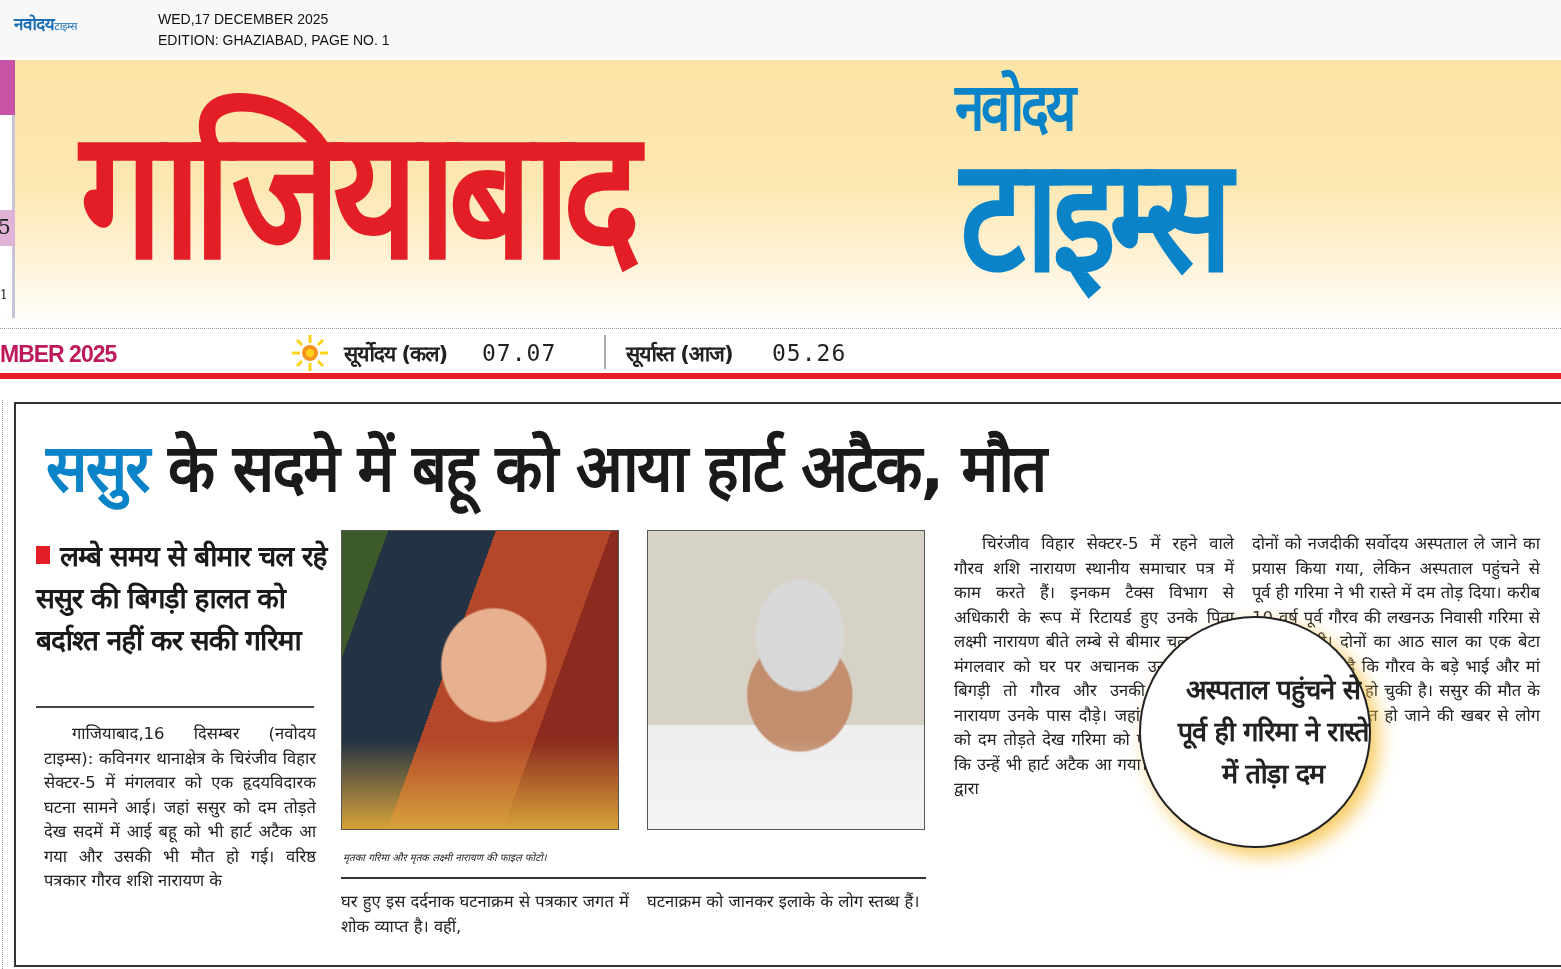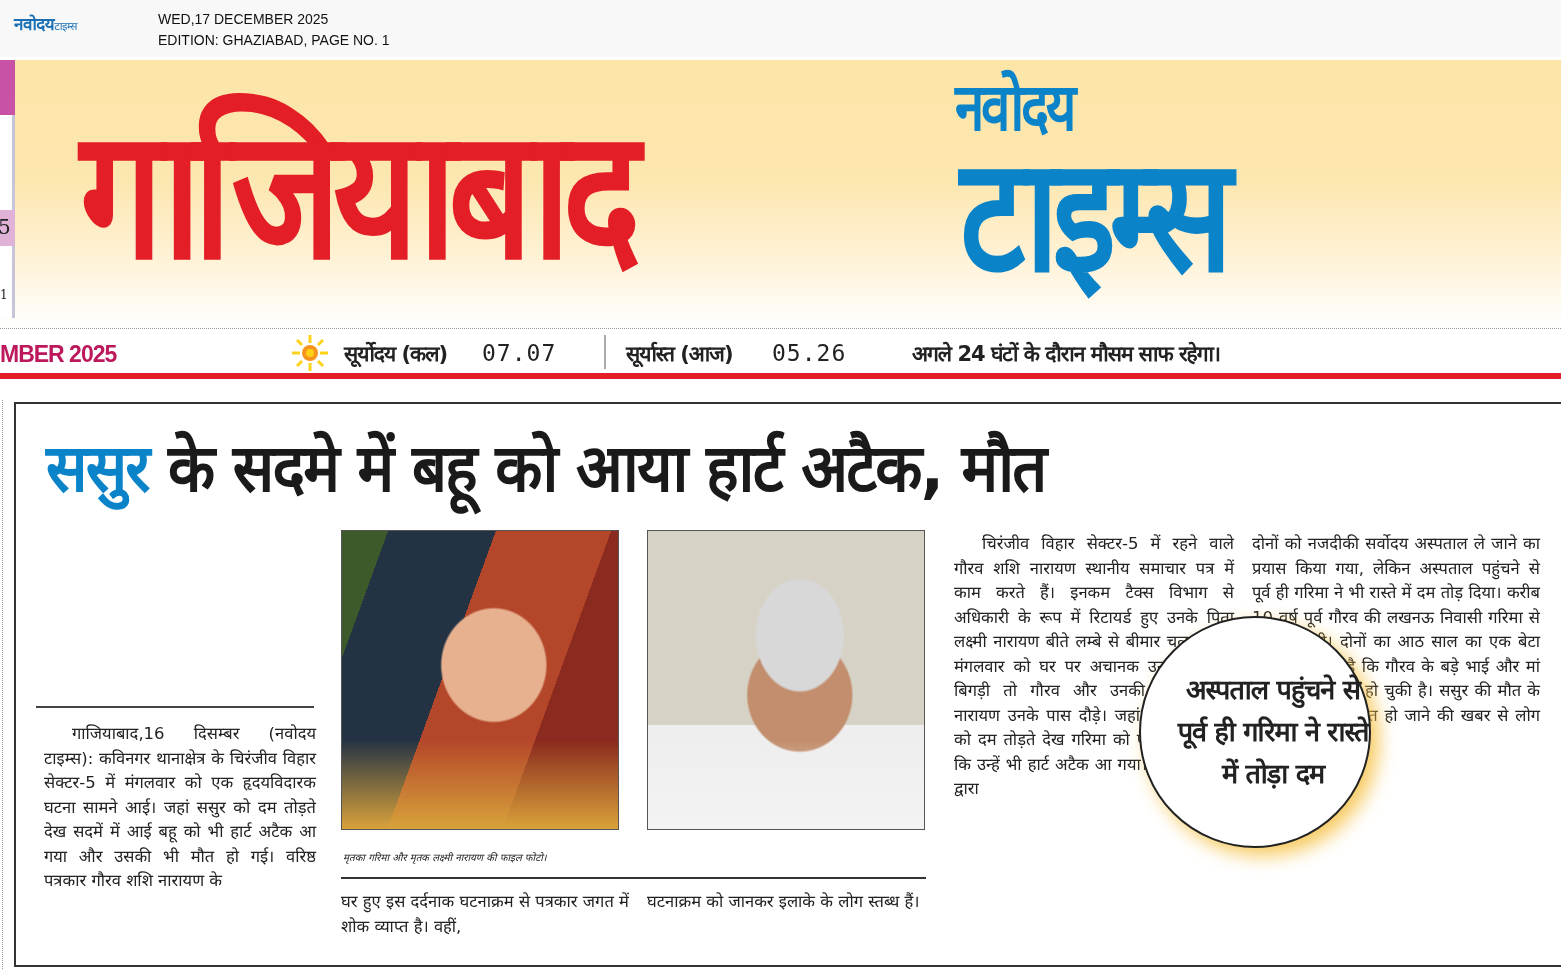--- a/index.html
+++ b/index.html
@@ -111,31 +111,33 @@
         <line x1="12" y1="28" x2="7" y2="33"></line>
     </g>
     <circle cx="20" cy="20" r="8" fill="#f7941d"></circle>
     <circle cx="20" cy="20" r="4" fill="#ffd21a"></circle>
   </svg>
   <div class="label" style="left:336px;margin-left:8px;">सूर्योदय (कल)</div>
   <div class="time" style="left:482px;">07.07</div>
   <div class="sep"></div>
   <div class="label" style="left:626px;">सूर्यास्त (आज)</div>
   <div class="time" style="left:772px;">05.26</div>
-  <div class="label" style="left:912px;">अगले 24 घंटों के दौरान मौसम साफ रहेगा।</div>
 </div>
 <div class="redrule"></div>
 
 <div class="dotted-left"></div>
 
 <div class="article">
   <div class="headline">
     <span class="accent">ससुर</span><span> के सदमे में बहू को आया हार्ट अटैक, मौत</span>
   </div>
 
+  <div class="kicker">
+    <span class="bullet"></span><span>लम्बे समय से बीमार चल रहे ससुर की बिगड़ी हालत को बर्दाश्त नहीं कर सकी गरिमा</span>
+  </div>
   <div class="kicker-rule"></div>
 
   <div class="col1 body-text">
     <p>गाजियाबाद,16 दिसम्बर (नवोदय टाइम्स): कविनगर थानाक्षेत्र के चिरंजीव विहार सेक्टर-5 में मंगलवार को एक हृदयविदारक घटना सामने आई। जहां ससुर को दम तोड़ते देख सदमें में आई बहू को भी हार्ट अटैक आ गया और उसकी भी मौत हो गई। वरिष्ठ पत्रकार गौरव शशि नारायण के</p>
   </div>
 
   <div class="photo photo-woman" title="मृतका गरिमा">
       <div class="shade"></div>
     </div>
   <div class="photo photo-man" title="मृतक लक्ष्मी नारायण">

